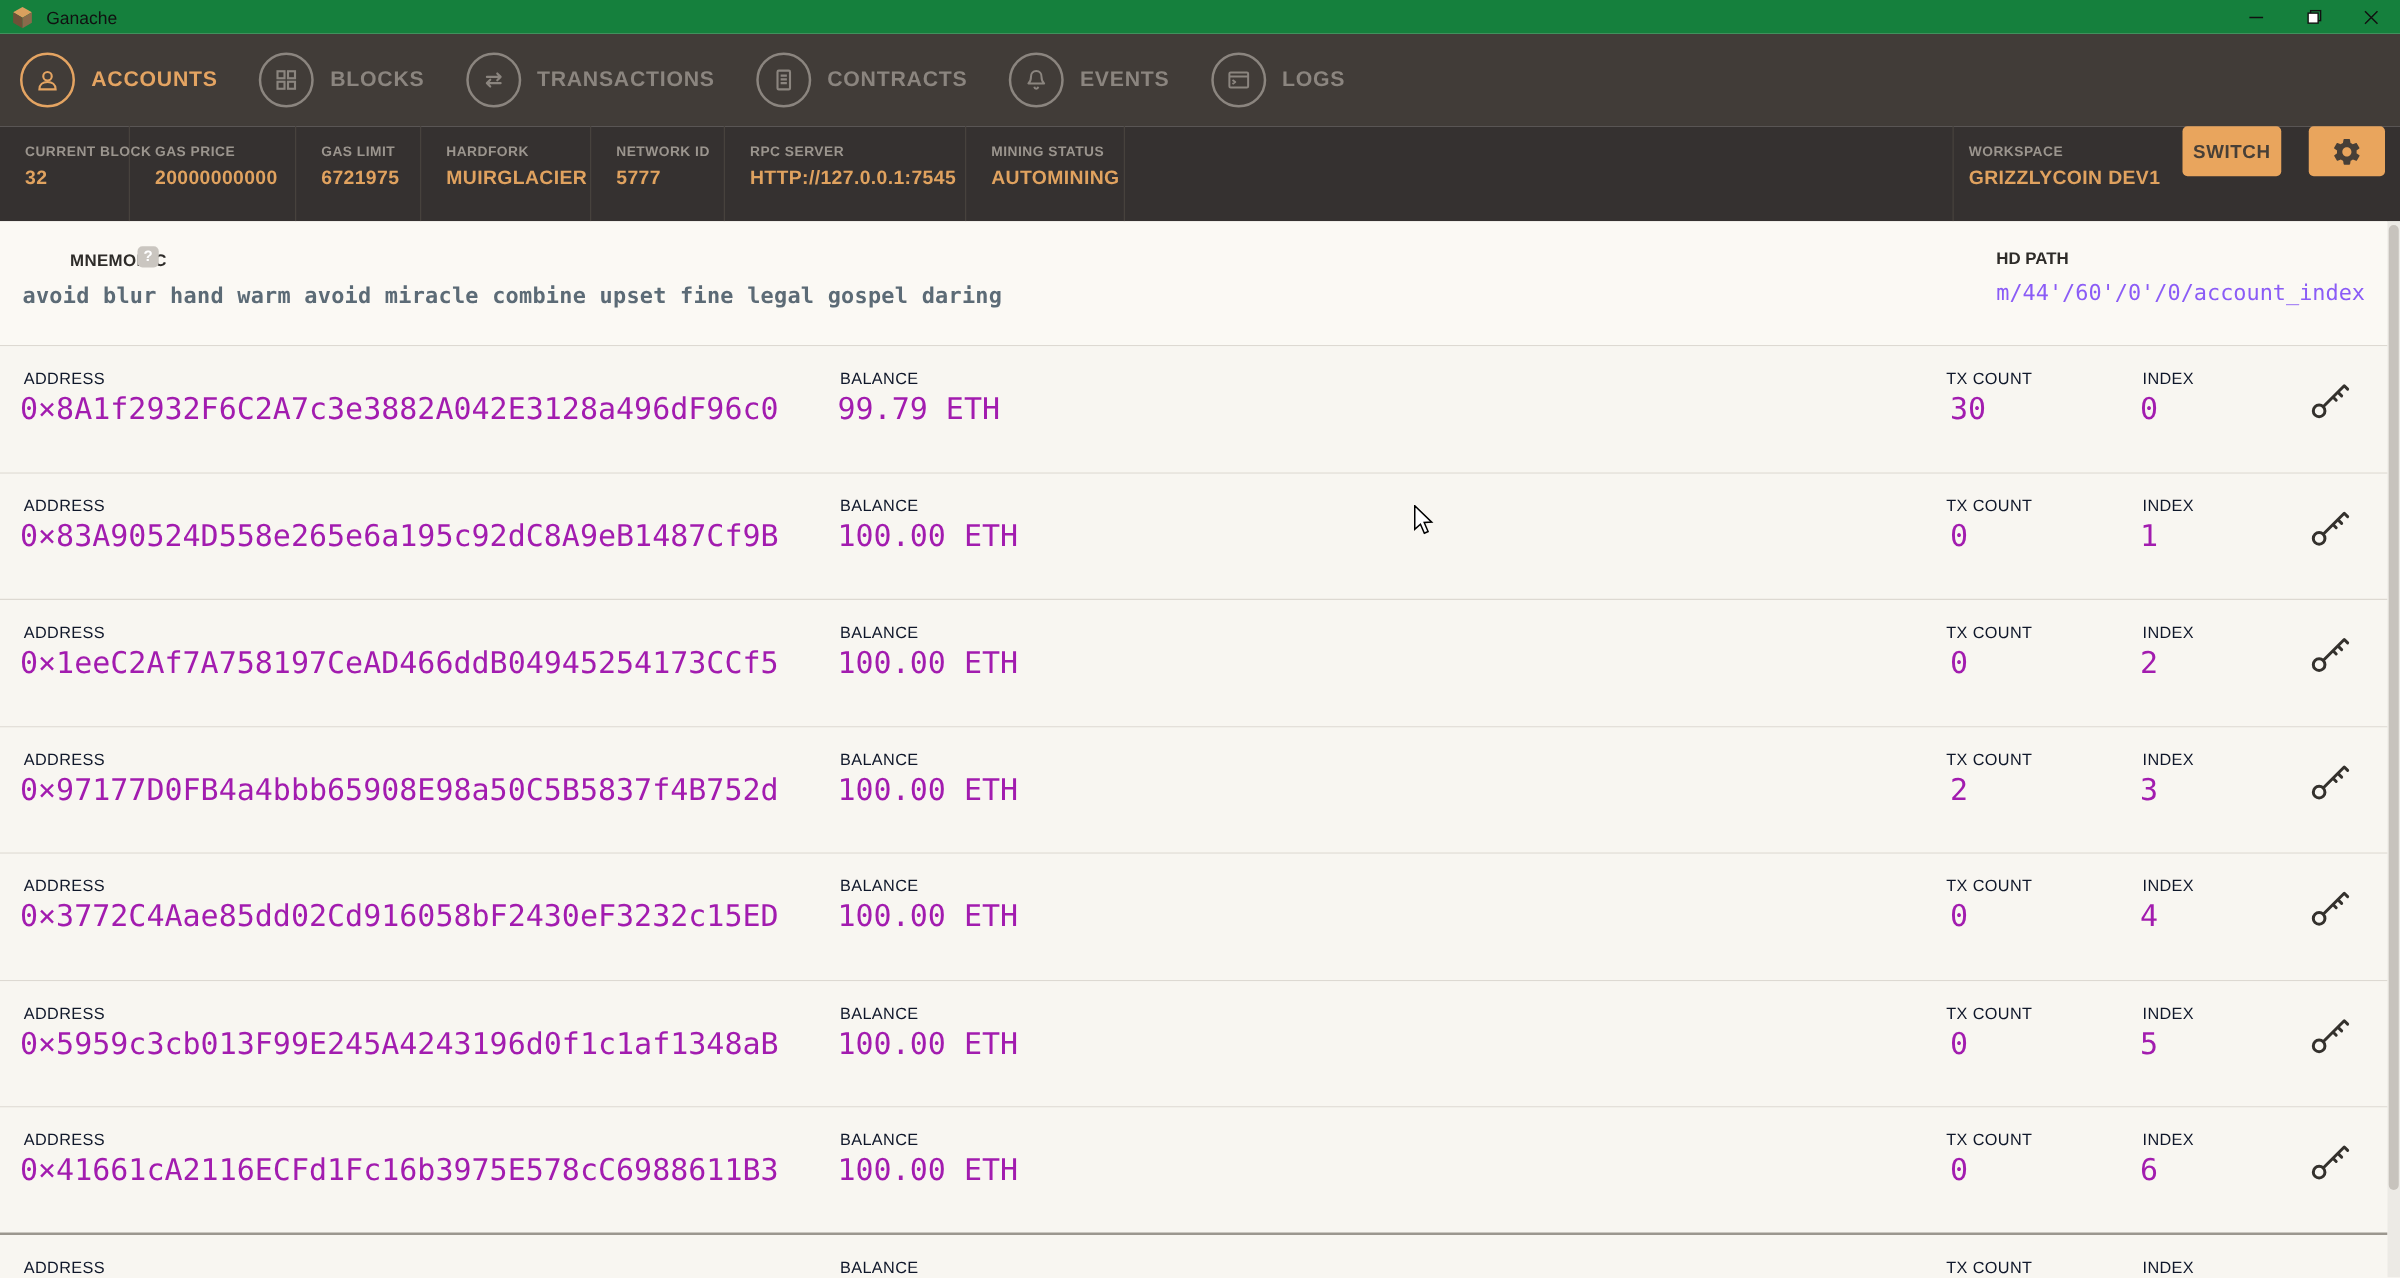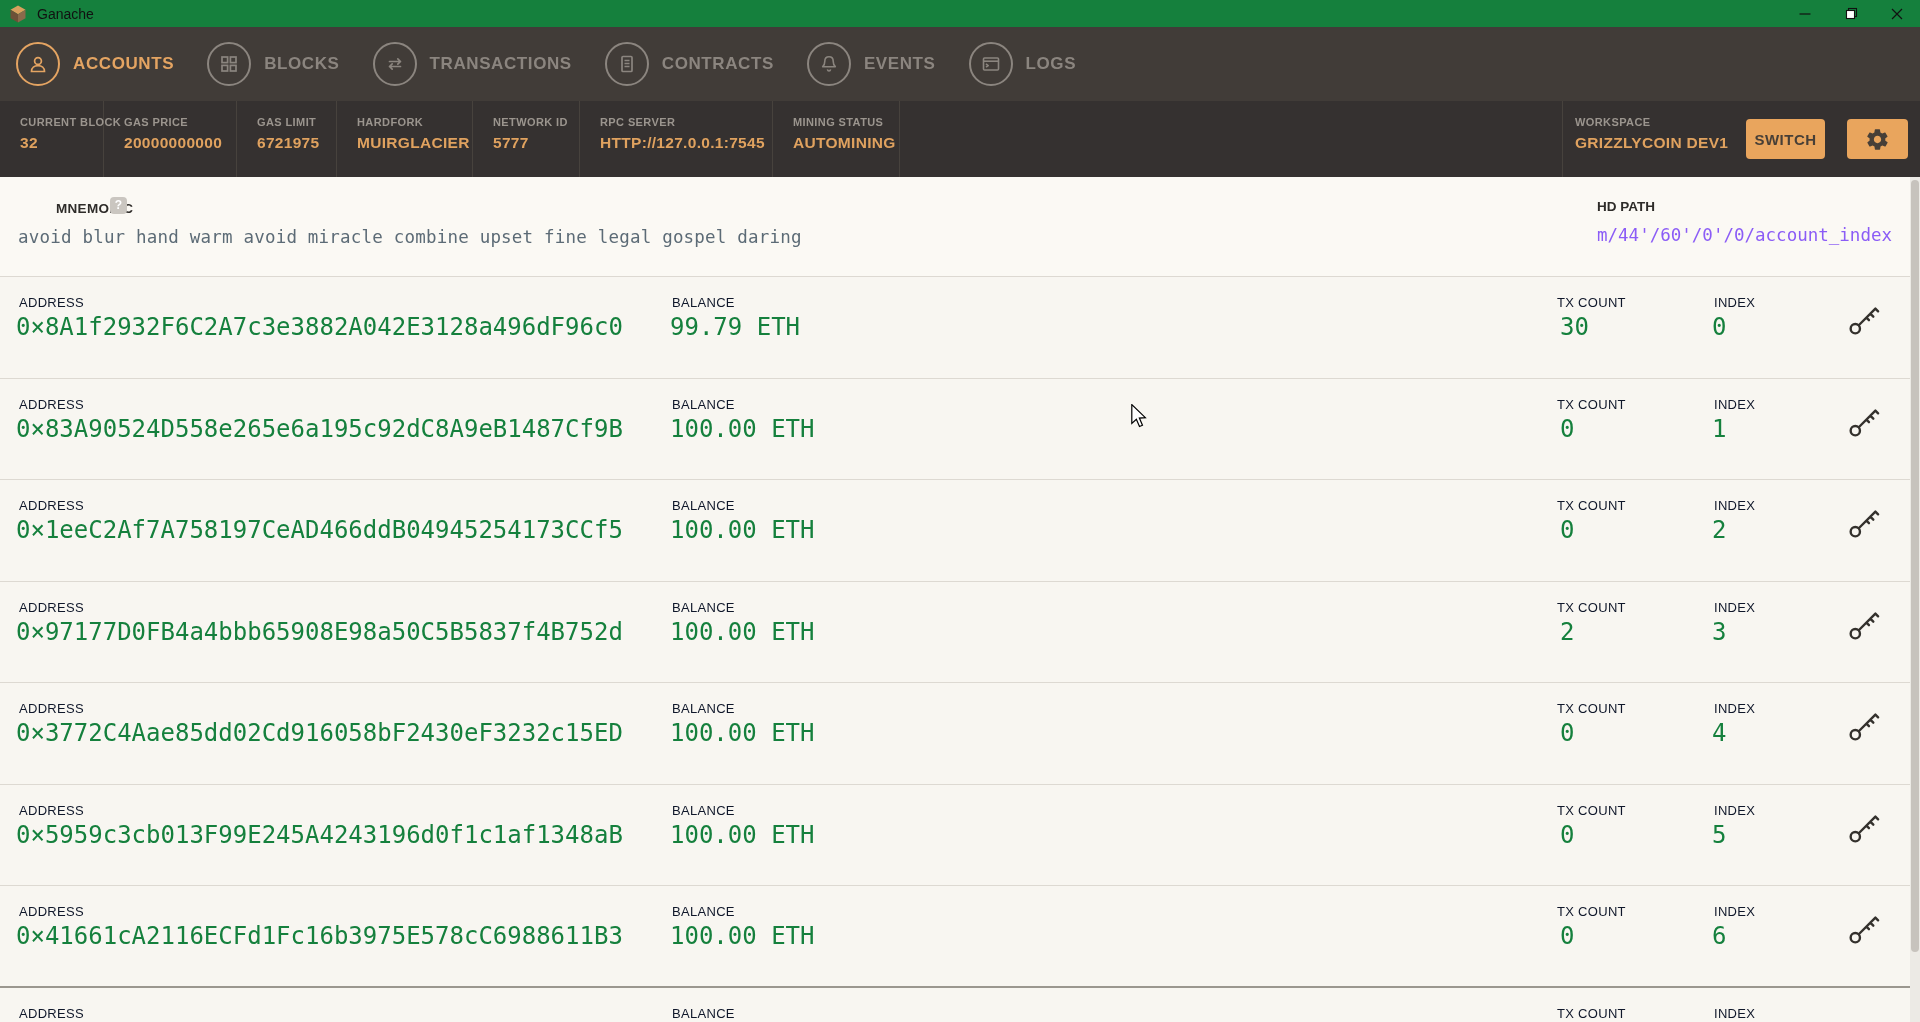--- a/index.html
+++ b/index.html
@@ -21,40 +21,40 @@
   .nav-label { font-size:17px; font-weight:700; letter-spacing:.6px; white-space:nowrap;text-align:right; }
   .search-box { position:absolute; right:21px; top:18px; width:462px; height:44px; border:1px solid #6f6a64; border-radius:22px; display:flex; align-items:center; padding:0 16px 0 19px; color:#8b857f; }
   .search-placeholder { font-family:"DejaVu Sans Mono", monospace; font-size:13px; letter-spacing:1.2px; white-space:nowrap; }
   .search-icon { margin-left:auto; }
 
   
   .statusbar { position:absolute; top:101px; left:0; right:0; height:76px; background:#353130; display:flex; align-items:stretch; }
   .stat { padding:15px 0 0 20px; border-right:1px solid #47423d; }
   .stat-label { font-size:11px; font-weight:700; color:#9b958e; letter-spacing:.4px; white-space:nowrap; }
   .stat-value { font-size:15.5px; font-weight:700; color:#e0a25f; margin-top:6px; letter-spacing:.3px; white-space:nowrap; }
-  .sb-right { margin-left:auto; display:flex; align-items:center; }
+  .sb-right { margin-left:auto; display:flex; }
   .workspace { width:157px; height:100%; border-left:1px solid #47423d; padding:15px 0 0 12px; }
   .btn { background:#e9a55d; border-radius:4px; height:40px; display:flex; align-items:center; justify-content:center; color:#473f37; }
   .switch-btn { width:79px; margin-left:27px; font-size:15px; font-weight:700; letter-spacing:.5px; }
   .gear-btn { width:61px; margin-left:22px; margin-right:12px; }
 
   
   .mnemonic-panel { position:absolute; top:177px; left:0; right:10px; height:100px; background:#fbf9f4; border-bottom:1px solid #ddd9d2; }
   .mn-label { position:absolute; left:20px; top:24px; font-size:13.5px; font-weight:700; color:#2e2c29; letter-spacing:.3px;margin-left:36px; }
   .help-badge { position:absolute; left:110px; top:20px; width:17px; height:17px; background:#cac6c0; color:#ffffff; border-radius:4px; text-align:center; font-size:12px; line-height:17px; font-weight:700; }
-  .mn-words { position:absolute; left:18px; top:50px; font-family:"DejaVu Sans Mono", monospace; font-size:17.5px; letter-spacing:.2px; color:#5c6b76; }
+  .mn-words { position:absolute; left:18px; top:50px; font-family:"DejaVu Sans Mono", monospace; font-size:17.5px; letter-spacing:.2px; color:#5c6b76;font-weight:bold; }
   .hd-label { position:absolute; left:1597px; top:22px; font-size:13.5px; font-weight:700; color:#2e2c29; }
   .hd-path { position:absolute; left:1597px; top:48px; font-family:"DejaVu Sans Mono", monospace; font-size:17.5px; color:#8b5cf6; }
 
   
   .accounts-list { position:absolute; top:277px; left:0; right:10px; }
   .account-row { position:relative; height:101.5px; background:#f8f6f1; border-bottom:1px solid #ddd9d2; }
   .account-row:nth-child(7) { border-bottom:2px solid #9b978f; }
   .cell-label { position:absolute; top:18px; font-size:13px; color:#0f172a; letter-spacing:.3px; }
-  .cell-value { position:absolute; top:36px; font-family:"DejaVu Sans Mono", monospace; font-size:24px; color:#15803d; }
+  .cell-value { position:absolute; top:36px; font-family:"DejaVu Sans Mono", monospace; font-size:24px; color:#a21caf; }
   .l-address { left:19px; } .v-address { left:16px; }
   .l-balance { left:672px; } .v-balance { left:670px; }
   .l-txcount { left:1557px; } .v-txcount { left:1560px; }
   .l-index { left:1714px; } .v-index { left:1712px; }
   .key-btn { position:absolute; right:28px; top:25px; width:36px; height:36px; color:#34312d; }
 
   
   .scrollbar { position:absolute; top:177px; right:0; bottom:0; width:10px; background:#eceae5; }
   .scroll-thumb { position:absolute; top:3px; left:1px; width:8px; height:772px; background:#c7c3bd; border-radius:4px; }
 

